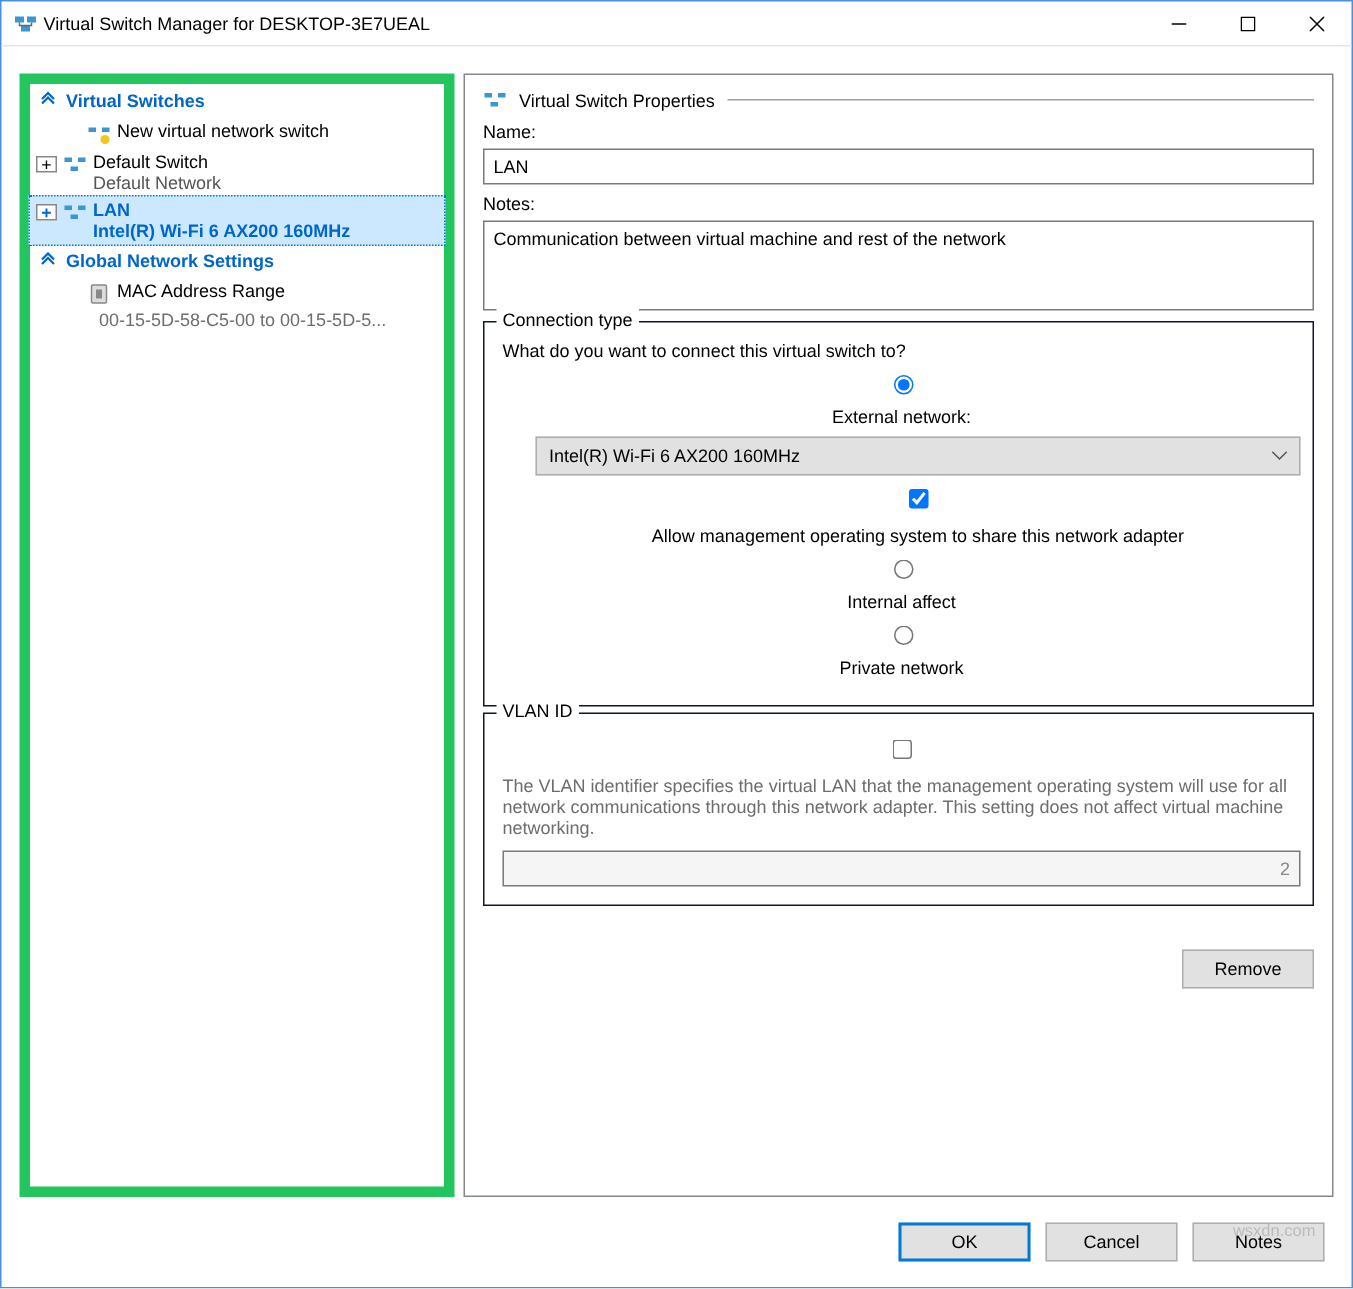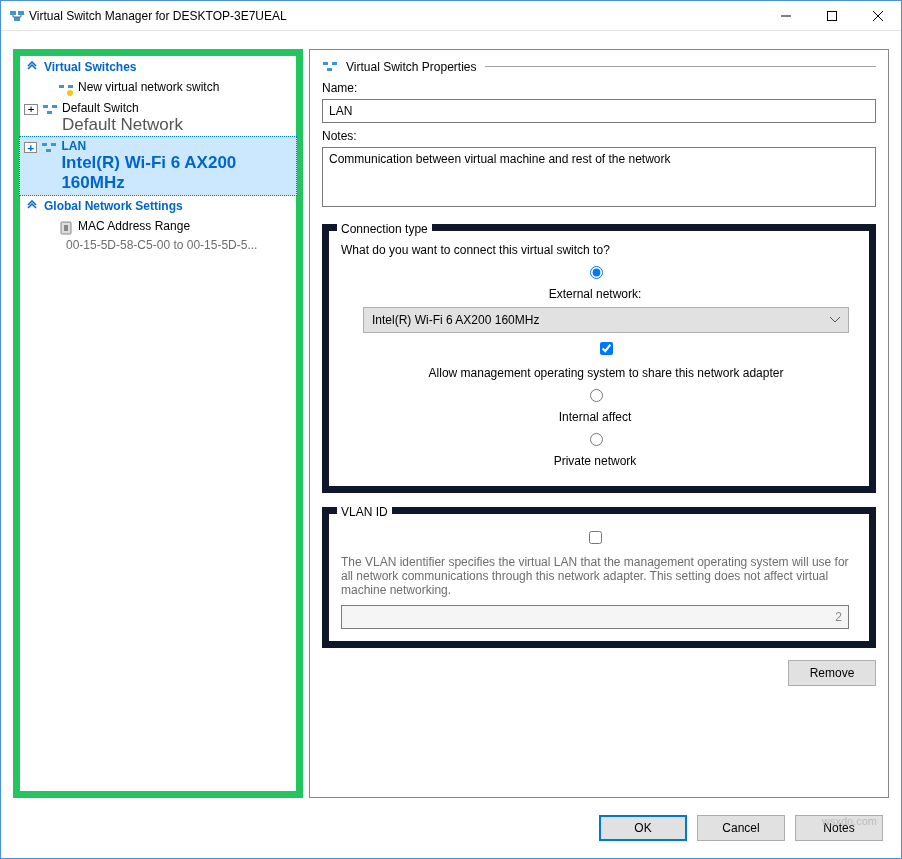--- a/index.html
+++ b/index.html
@@ -10,39 +10,39 @@
   .winbtn { width: 46px; height: 30px; display:flex; align-items:center; justify-content:center; }
   .content { flex: 1; display: flex; padding: 18px 12px 12px 12px; gap: 6px; overflow:hidden;}
   .left { width: 290px; border: 7px solid #22c55e; display:flex; flex-direction:column; }
   .right { flex: 1; border: 1px solid #828790; padding: 8px 12px 8px 12px; overflow:auto;}
   .section-hdr { color:#0066cc; font-weight:bold; padding:4px 6px; display:flex; align-items:center; gap:6px; cursor:pointer;}
   .tree-row { padding:2px 4px 2px 4px; display:flex; align-items:flex-start; gap:4px; cursor:pointer; }
   .tree-row.selected { background:#cce8ff; border:1px dotted #0078d7; margin:-1px;}
   .tree-row .expand { width:14px; font-family:monospace; font-size:11px; text-align:center; border:1px solid #888; height:11px; line-height:9px; margin-top:3px; background:#fff;}
   .tree-row .noexp {width:14px; }
   .tree-label { display:flex; flex-direction:column; }
-  .tree-label .sub { color:#555; font-size:17px; padding-left:0px;}
+  .tree-label .sub { color:#555; font-size:12px; padding-left:0px;}
   .tree-row.selected * { color:#0066cc; font-weight:bold;}
   .tree-row.selected .sub { font-weight:bold;}
   .icon { width:16px; height:16px; flex-shrink:0; margin-top:1px;}
   .fieldset-title { display:flex; align-items:center; gap:8px; margin-bottom:4px;}
   .fieldset-line { flex:1; border-top:1px solid #a0a0a0; }
   .label { margin:6px 0 4px 0;}
   input[type=text], textarea { width:100%; border:1px solid #7a7a7a; padding:4px 6px; font-family:inherit; font-size:12px;}
   textarea { height:60px; resize:none; overflow-y:scroll;}
-  .group { border:7px solid #0f172a; padding:8px 20px 12px 12px; margin-top:14px; position:relative;}
+  .group { border:1px solid #0f172a; padding:8px 8px 12px 12px; margin-top:4px; position:relative;}
   .group-legend { position:absolute; top:-9px; left:8px; background:#fff; padding:0 4px; font-size:12px;}
   .radio-row, .check-row { display:flex; align-items:center; gap:8px; margin:6px 0;flex-direction:column;}
   .sel { width:100%; border:1px solid #adadad; background:#e1e1e1; padding:5px 8px; display:flex; justify-content:space-between; align-items:center; margin:6px 0 6px 22px; width:calc(100% - 22px);}
   .disabled-text { color:#6d6d6d;}
   .small-input { width:56px; border:1px solid #c8c8c8; background:#f5f5f5; color:#888; text-align:right; padding:3px 6px;}
   .btn { min-width:88px; height:26px; border:1px solid #adadad; background:#e1e1e1; font-family:inherit; font-size:12px; cursor:pointer;}
   .btn.primary { border:2px solid #0078d7; }
   .footer { height:48px; border-top:0; display:flex; justify-content:flex-end; align-items:center; gap:10px; padding:0 18px 12px 0;}
-  .remove-row { display:flex; justify-content:flex-end; margin-top:12px;}
+  .remove-row { display:flex; justify-content:flex-end; margin-top:29px;}
   .hyperv-icon { width:16px; height:16px;}
   .chev { width:12px; height:12px;}
   .indent1 { padding-left:20px;}
   .mac-sub { color:#6d6d6d; font-size:12px; padding-left:46px; white-space:nowrap; overflow:hidden; text-overflow:ellipsis; max-width:260px;}
   .watermark { position:absolute; bottom:31px; right:24px; color:#bbb; font-size:11px;}
   svg { display:block;}
 </style>
 </head>
 <body>
 

